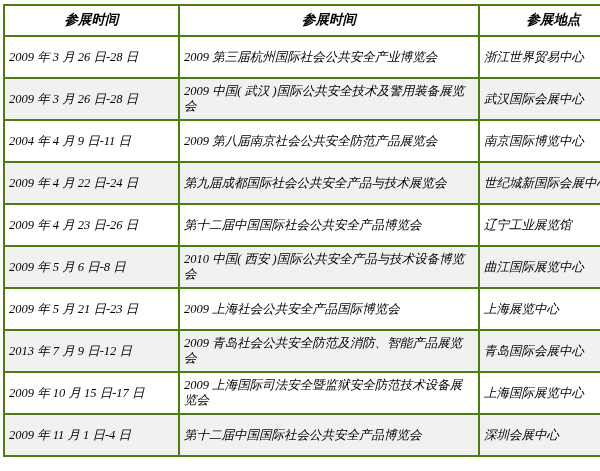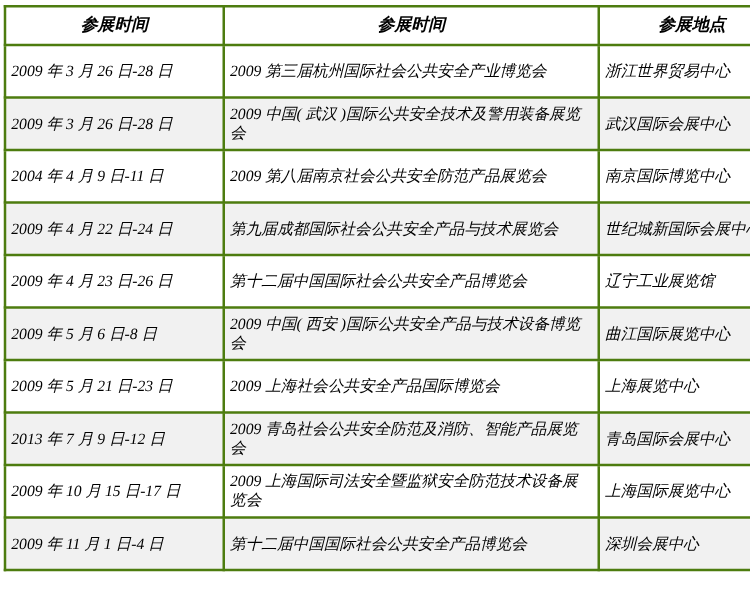--- a/index.html
+++ b/index.html
@@ -81,21 +81,21 @@
         <td class="col-name">第九届成都国际社会公共安全产品与技术展览会</td>
         <td class="col-place">世纪城新国际会展中心</td>
       </tr>
       <tr class="row-plain">
         <td class="col-date">2009 年 4 月 23 日-26 日</td>
         <td class="col-name">第十二届中国国际社会公共安全产品博览会</td>
         <td class="col-place">辽宁工业展览馆</td>
       </tr>
       <tr class="row-shaded">
         <td class="col-date">2009 年 5 月 6 日-8 日</td>
-        <td class="col-name">2009 中国( 西安 )国际公共安全产品与技术设备博览会</td>
+        <td class="col-name">2010 中国( 西安 )国际公共安全产品与技术设备博览会</td>
         <td class="col-place">曲江国际展览中心</td>
       </tr>
       <tr class="row-plain">
         <td class="col-date">2009 年 5 月 21 日-23 日</td>
         <td class="col-name">2009 上海社会公共安全产品国际博览会</td>
         <td class="col-place">上海展览中心</td>
       </tr>
       <tr class="row-shaded">
         <td class="col-date">2013 年 7 月 9 日-12 日</td>
         <td class="col-name">2009 青岛社会公共安全防范及消防、智能产品展览会</td>

